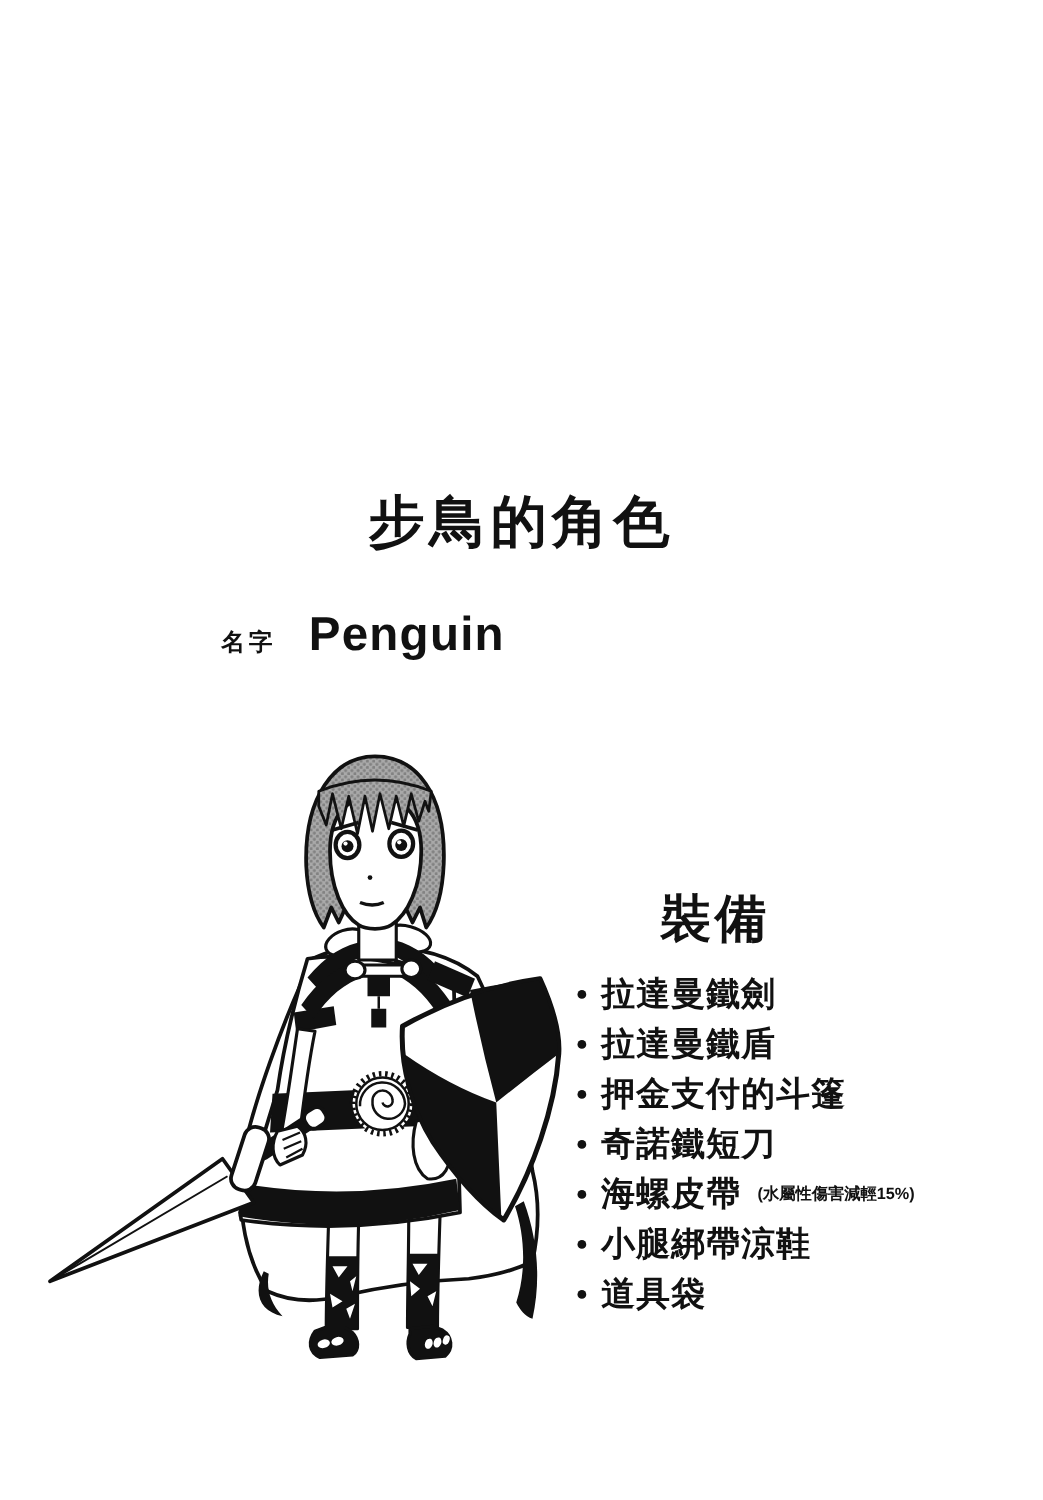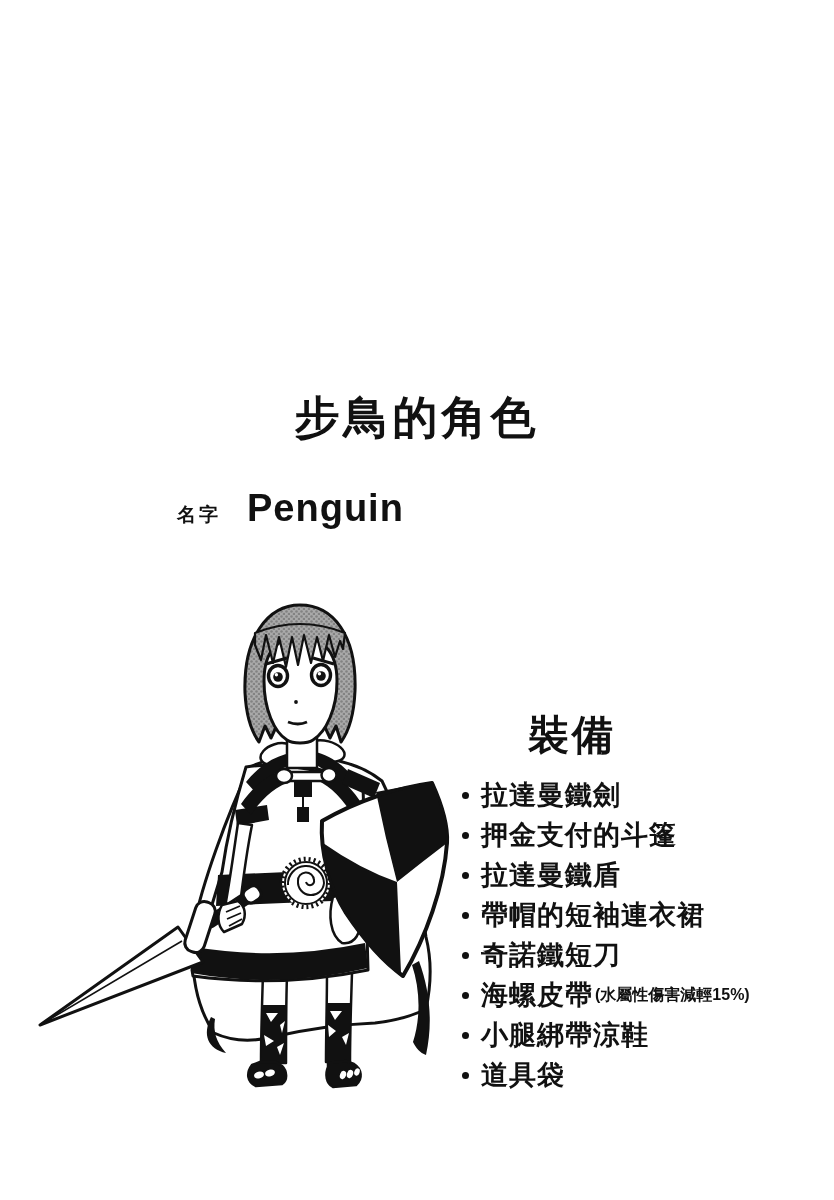--- a/index.html
+++ b/index.html
@@ -9,21 +9,21 @@
          font-size:45px;font-weight:700;letter-spacing:4px;font-family:Liberation Mono, monospace;}
   .name-row{position:absolute;top:487px;left:177px;display:flex;align-items:baseline;gap:26px;}
   .name-label{font-size:19px;font-weight:700;letter-spacing:3px;}
   .name-value{font-size:38px;font-weight:700;letter-spacing:1px;}
   .figure{position:absolute;left:30px;top:585px;width:440px;height:520px;}
   .equip{position:absolute;left:462px;top:708px;width:365px;}
   .equip-heading{margin:0 0 12px 66px;font-size:41px;font-weight:700;letter-spacing:3px;}
   .equip-list{list-style:none;margin:0;padding:0;}
   .equip-item{display:flex;align-items:center;height:40px;font-size:27px;font-weight:600;letter-spacing:1px;white-space:nowrap;}
   .bullet{display:inline-block;width:7px;height:7px;border-radius:50%;background:#111;margin-right:12px;flex:0 0 auto;}
-  .item-note{font-size:16px;font-weight:600;margin-left:2px;letter-spacing:0;}
+  .item-note{font-size:13px;font-weight:600;margin-left:13px;letter-spacing:0;}
   svg .ln{stroke:#111;stroke-linejoin:round;stroke-linecap:round;}
 </style>
 </head>
 <body>
 
 <div class="page">
 
   <div class="title">步鳥的角色</div>
 
   <div class="name-row">
@@ -153,35 +153,30 @@
     <div class="equip-heading">裝備</div>
     <ul class="equip-list">
   <li class="equip-item">
     <span class="bullet"></span>
     <span class="item-text">拉達曼鐵劍</span>
 
   </li>
 
   <li class="equip-item">
     <span class="bullet"></span>
+    <span class="item-text">拉達曼鐵盾</span>
+
+  </li>
+
+  <li class="equip-item">
+    <span class="bullet"></span>
     <span class="item-text">押金支付的斗篷</span>
 
   </li>
 
-  <li class="equip-item">
-    <span class="bullet"></span>
-    <span class="item-text">拉達曼鐵盾</span>
-
-  </li>
-
-  <li class="equip-item">
-    <span class="bullet"></span>
-    <span class="item-text">帶帽的短袖連衣裙</span>
-
-  </li>
 
   <li class="equip-item">
     <span class="bullet"></span>
     <span class="item-text">奇諾鐵短刀</span>
 
   </li>
 
   <li class="equip-item">
     <span class="bullet"></span>
     <span class="item-text">海螺皮帶</span>

